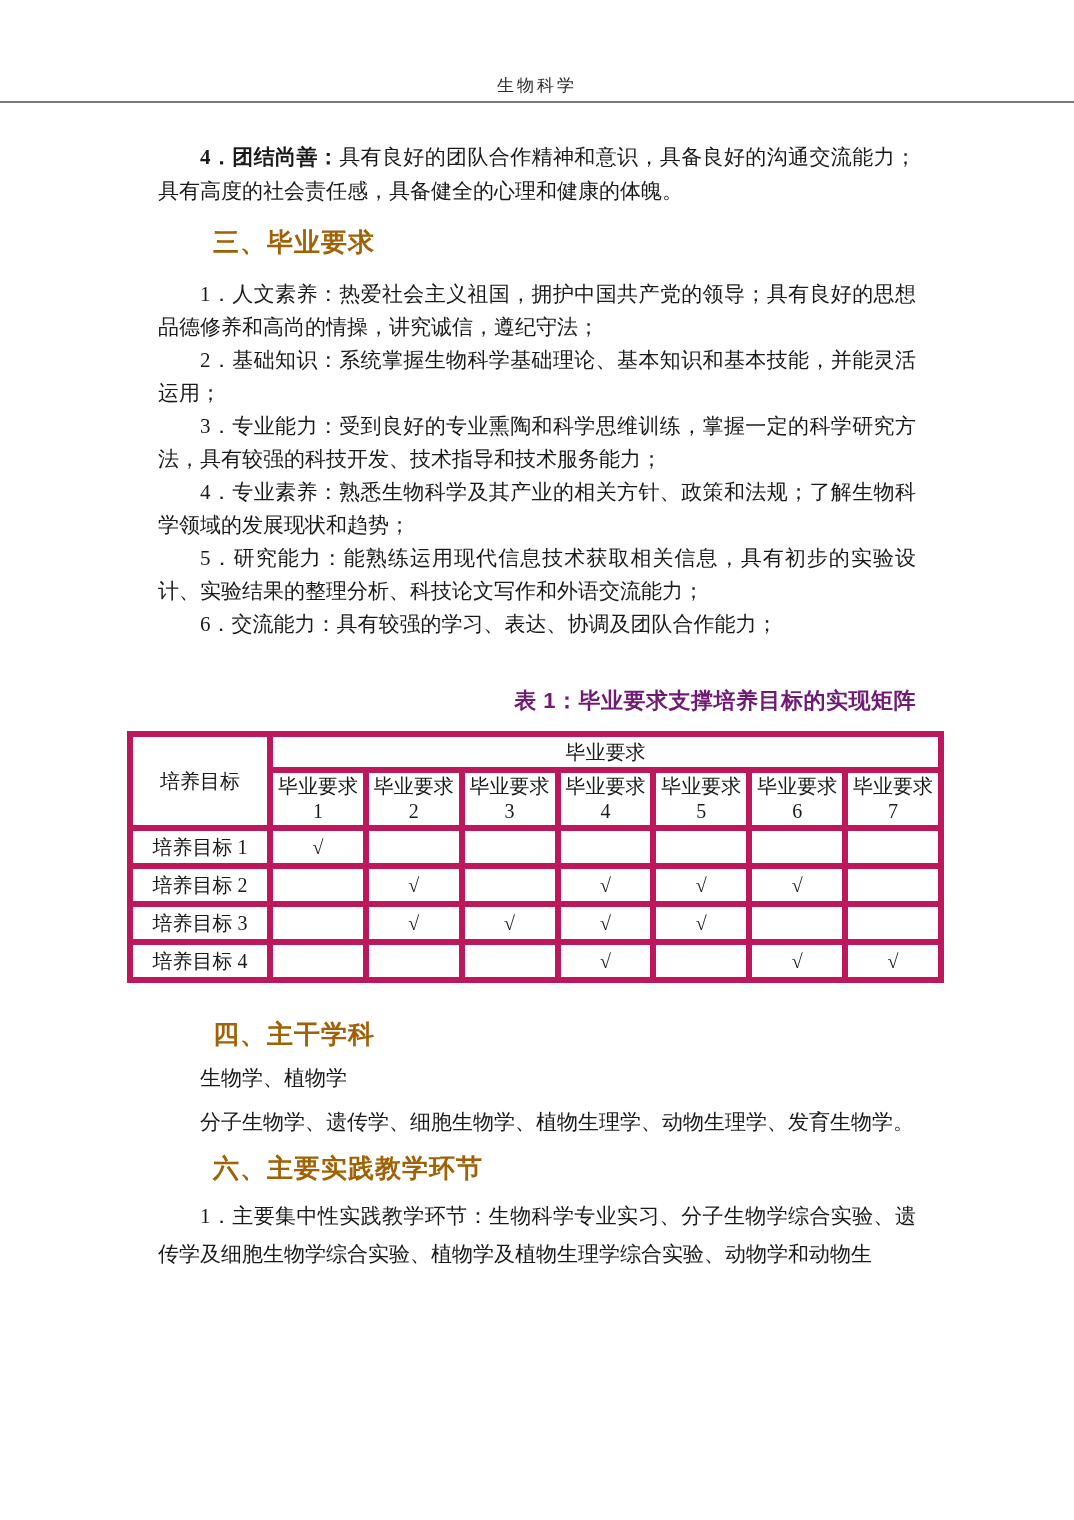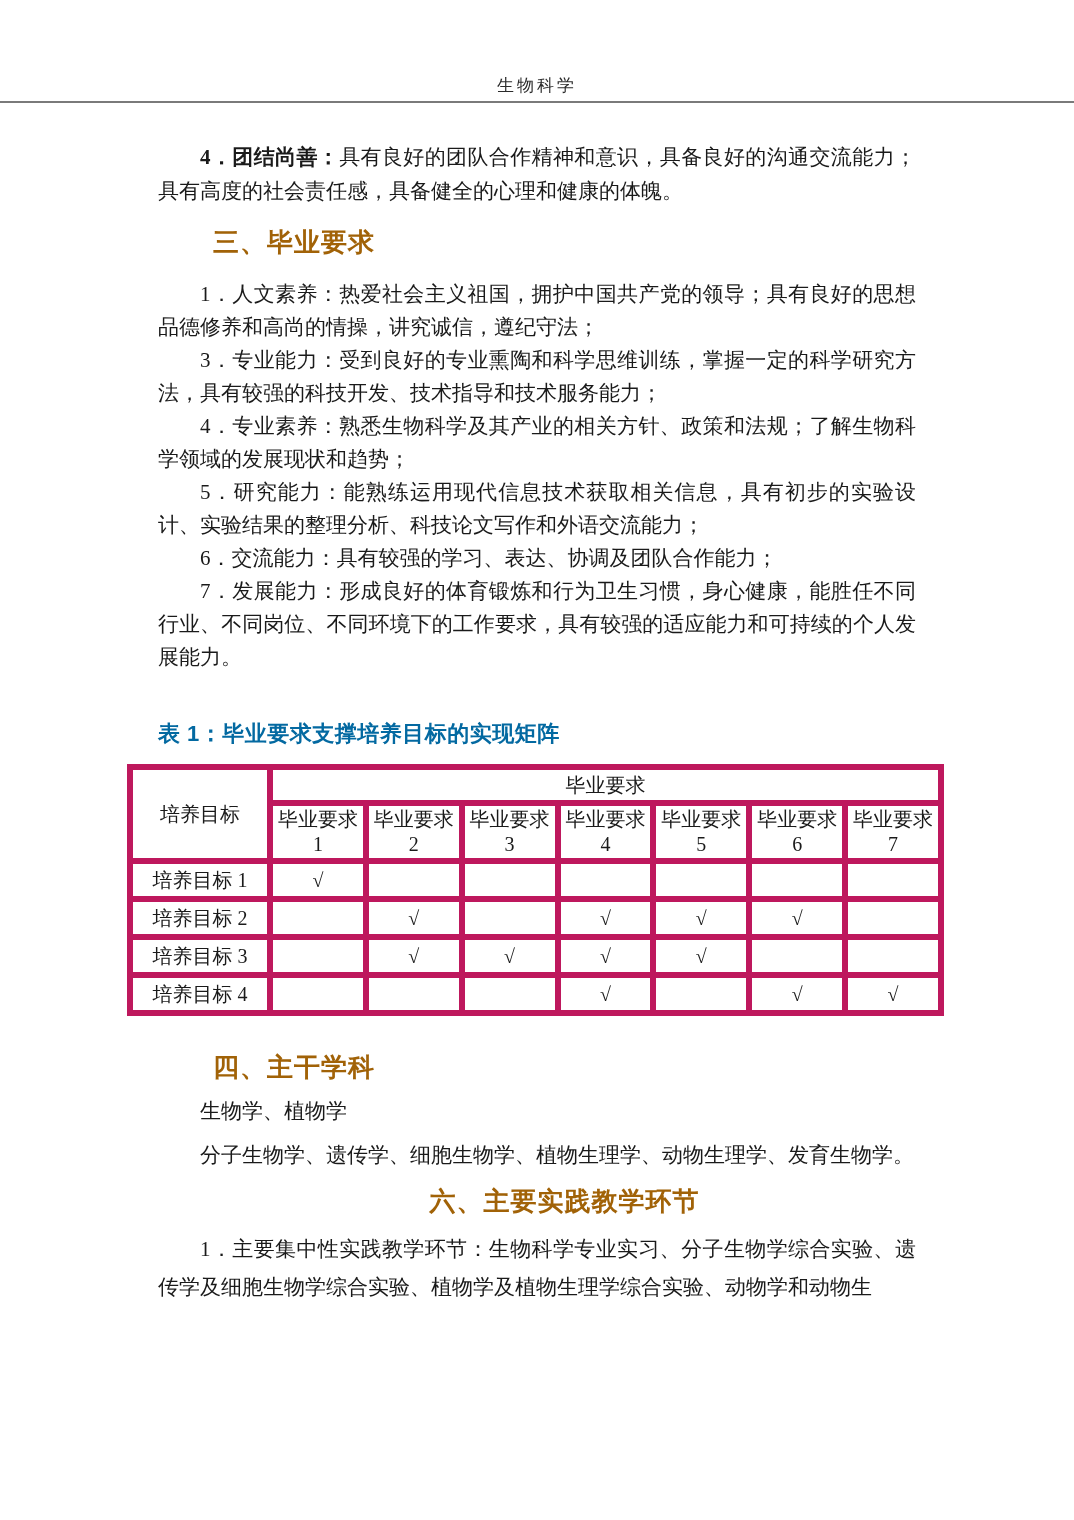--- a/index.html
+++ b/index.html
@@ -47,31 +47,31 @@
     font-weight:bold;
     font-size:26px;
     line-height:38px;
     color:#a16207;
     padding-left:55px;
     letter-spacing:1px;
   }
   #sec3-heading { margin-top:15px; margin-bottom:17px; }
   #sec4-heading { margin-top:32px; }
   #sec5-heading { margin-top:12px; }
-  #sec6-heading { margin-top:10px;text-align:center; }
+  #sec6-heading { margin-top:10px; }
 
   
   .table-title {
     margin-top:45px;
-    text-align:left;
+    text-align:right;
     font-family:"Liberation Sans","DejaVu Sans",sans-serif;
     font-weight:bold;
     font-size:22px;
     line-height:30px;
-    color:#0369a1;
+    color:#701a75;
     letter-spacing:0.5px;
   }
   table.matrix {
     border-collapse:collapse;
     table-layout:fixed;
     width:817px;
     margin:15px 0 0 -31px;
   }
   table.matrix th, table.matrix td {
     border:6px solid #be185d;
@@ -103,25 +103,25 @@
     <hr class="doc-rule">
   </header>
 
   <main class="content">
 
     <p class="body intro"><span class="bold">4．团结尚善：</span><span>具有良好的团队合作精神和意识，具备良好的沟通交流能力；具有高度的社会责任感，具备健全的心理和健康的体魄。</span></p>
 
     <h2 class="sec-heading" id="sec3-heading">三、毕业要求</h2>
 
     <p class="body">1．人文素养：热爱社会主义祖国，拥护中国共产党的领导；具有良好的思想品德修养和高尚的情操，讲究诚信，遵纪守法；</p>
+    <p class="body">2．基础知识：系统掌握生物科学基础理论、基本知识和基本技能，并能灵活运用；</p>
     <p class="body">3．专业能力：受到良好的专业熏陶和科学思维训练，掌握一定的科学研究方法，具有较强的科技开发、技术指导和技术服务能力；</p>
     <p class="body">4．专业素养：熟悉生物科学及其产业的相关方针、政策和法规；了解生物科学领域的发展现状和趋势；</p>
     <p class="body">5．研究能力：能熟练运用现代信息技术获取相关信息，具有初步的实验设计、实验结果的整理分析、科技论文写作和外语交流能力；</p>
     <p class="body">6．交流能力：具有较强的学习、表达、协调及团队合作能力；</p>
-    <p class="body">7．发展能力：形成良好的体育锻炼和行为卫生习惯，身心健康，能胜任不同行业、不同岗位、不同环境下的工作要求，具有较强的适应能力和可持续的个人发展能力。</p>
 
     <div class="table-title">表 1：毕业要求支撑培养目标的实现矩阵</div>
 
     <table class="matrix">
       <colgroup>
         <col class="c0">
           <col>
           <col>
           <col>
           <col>

